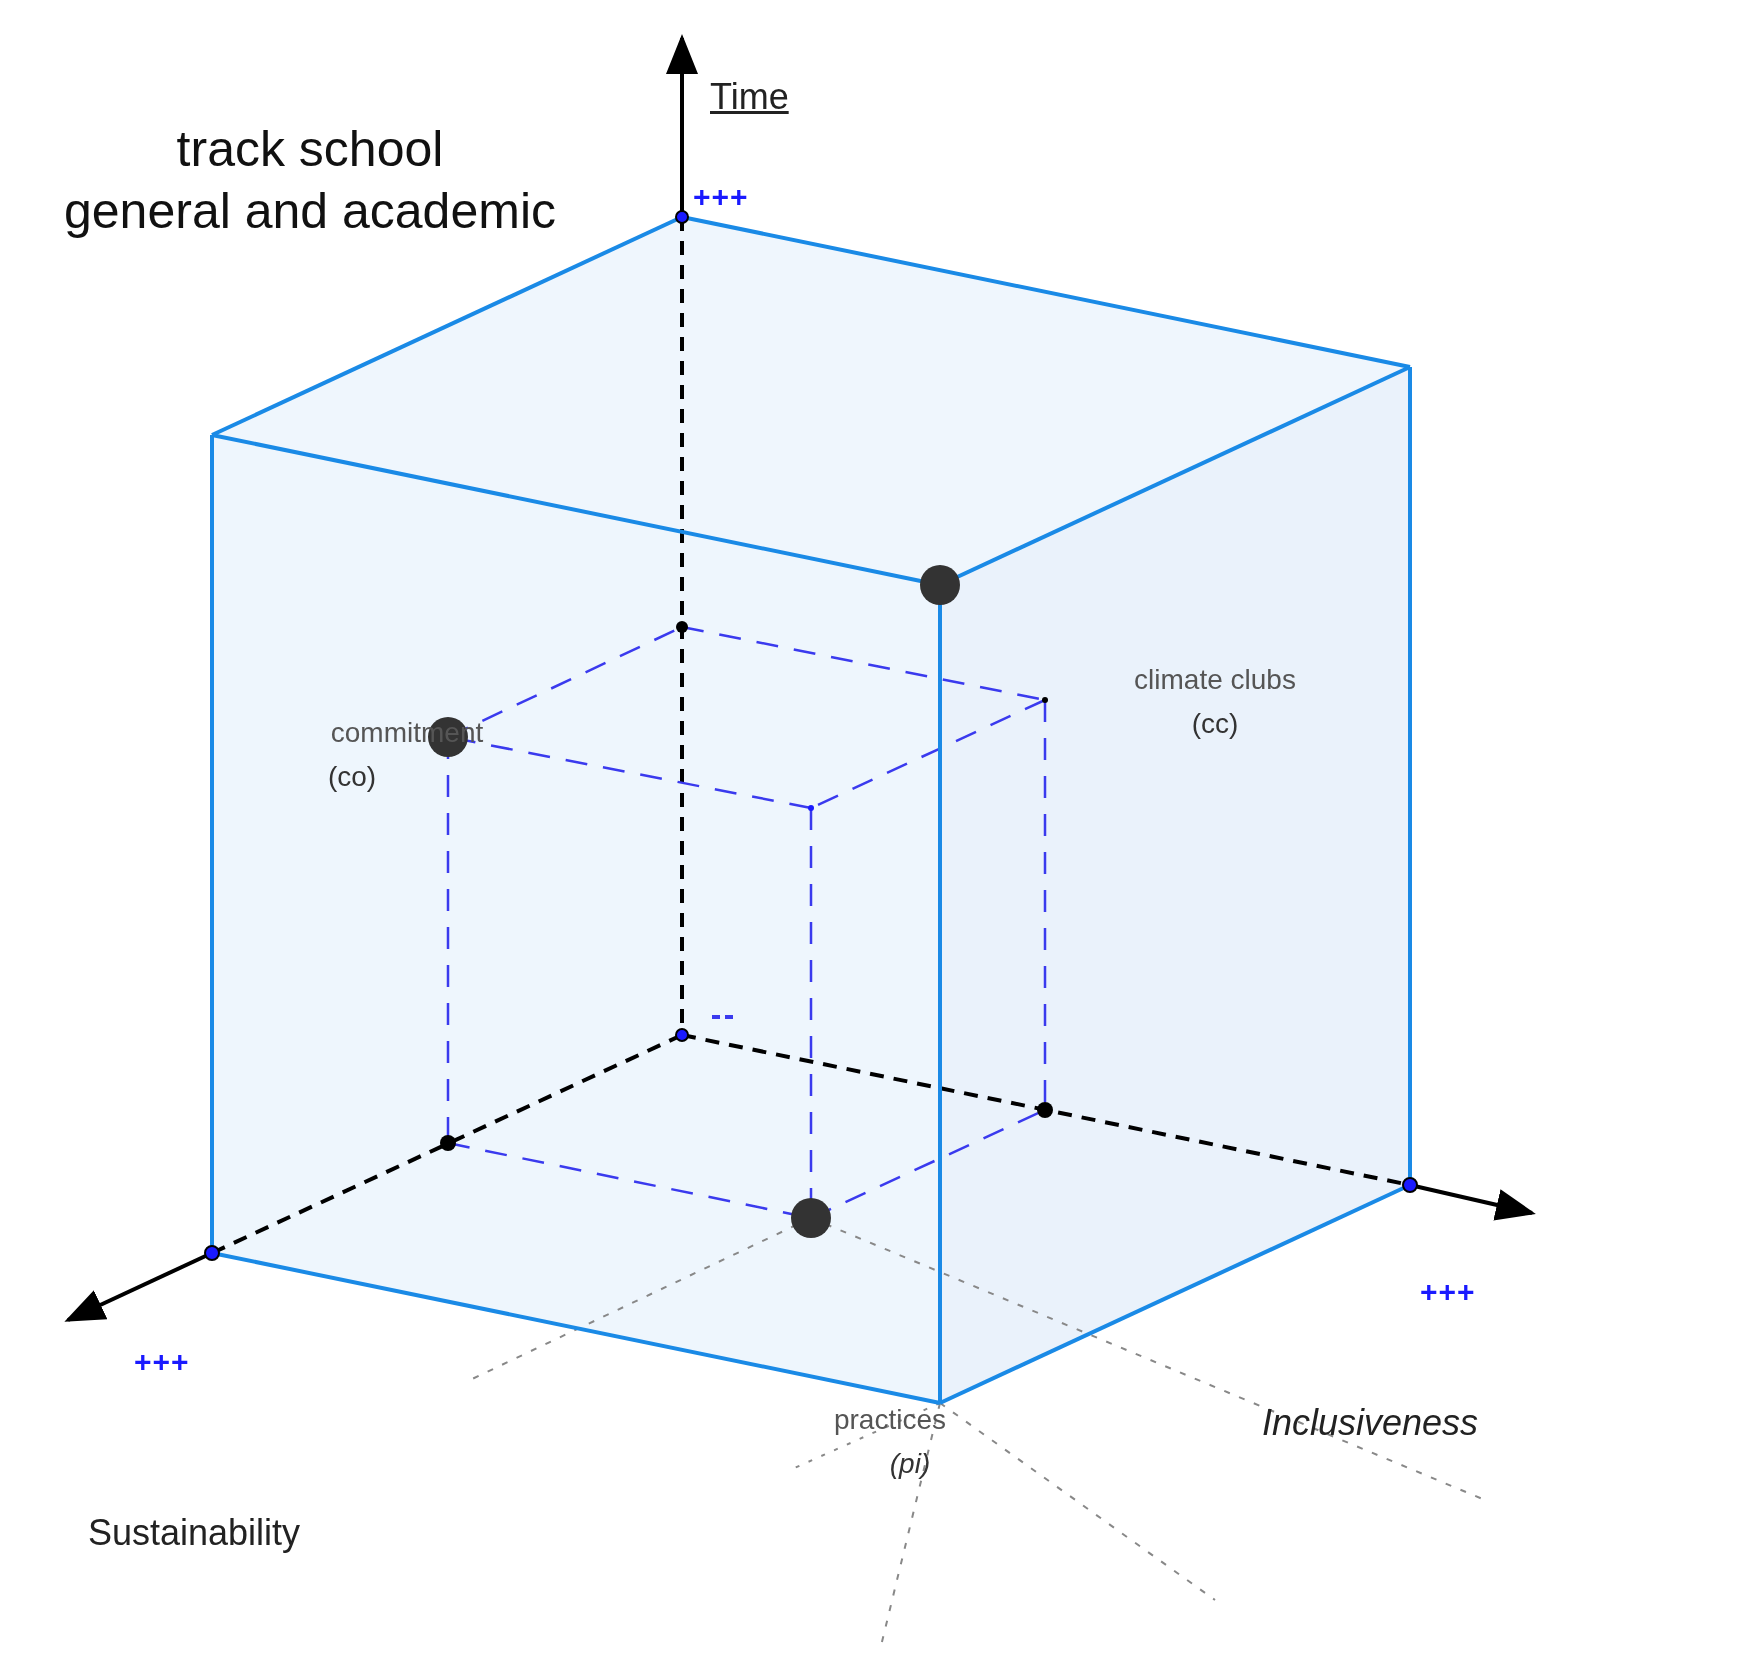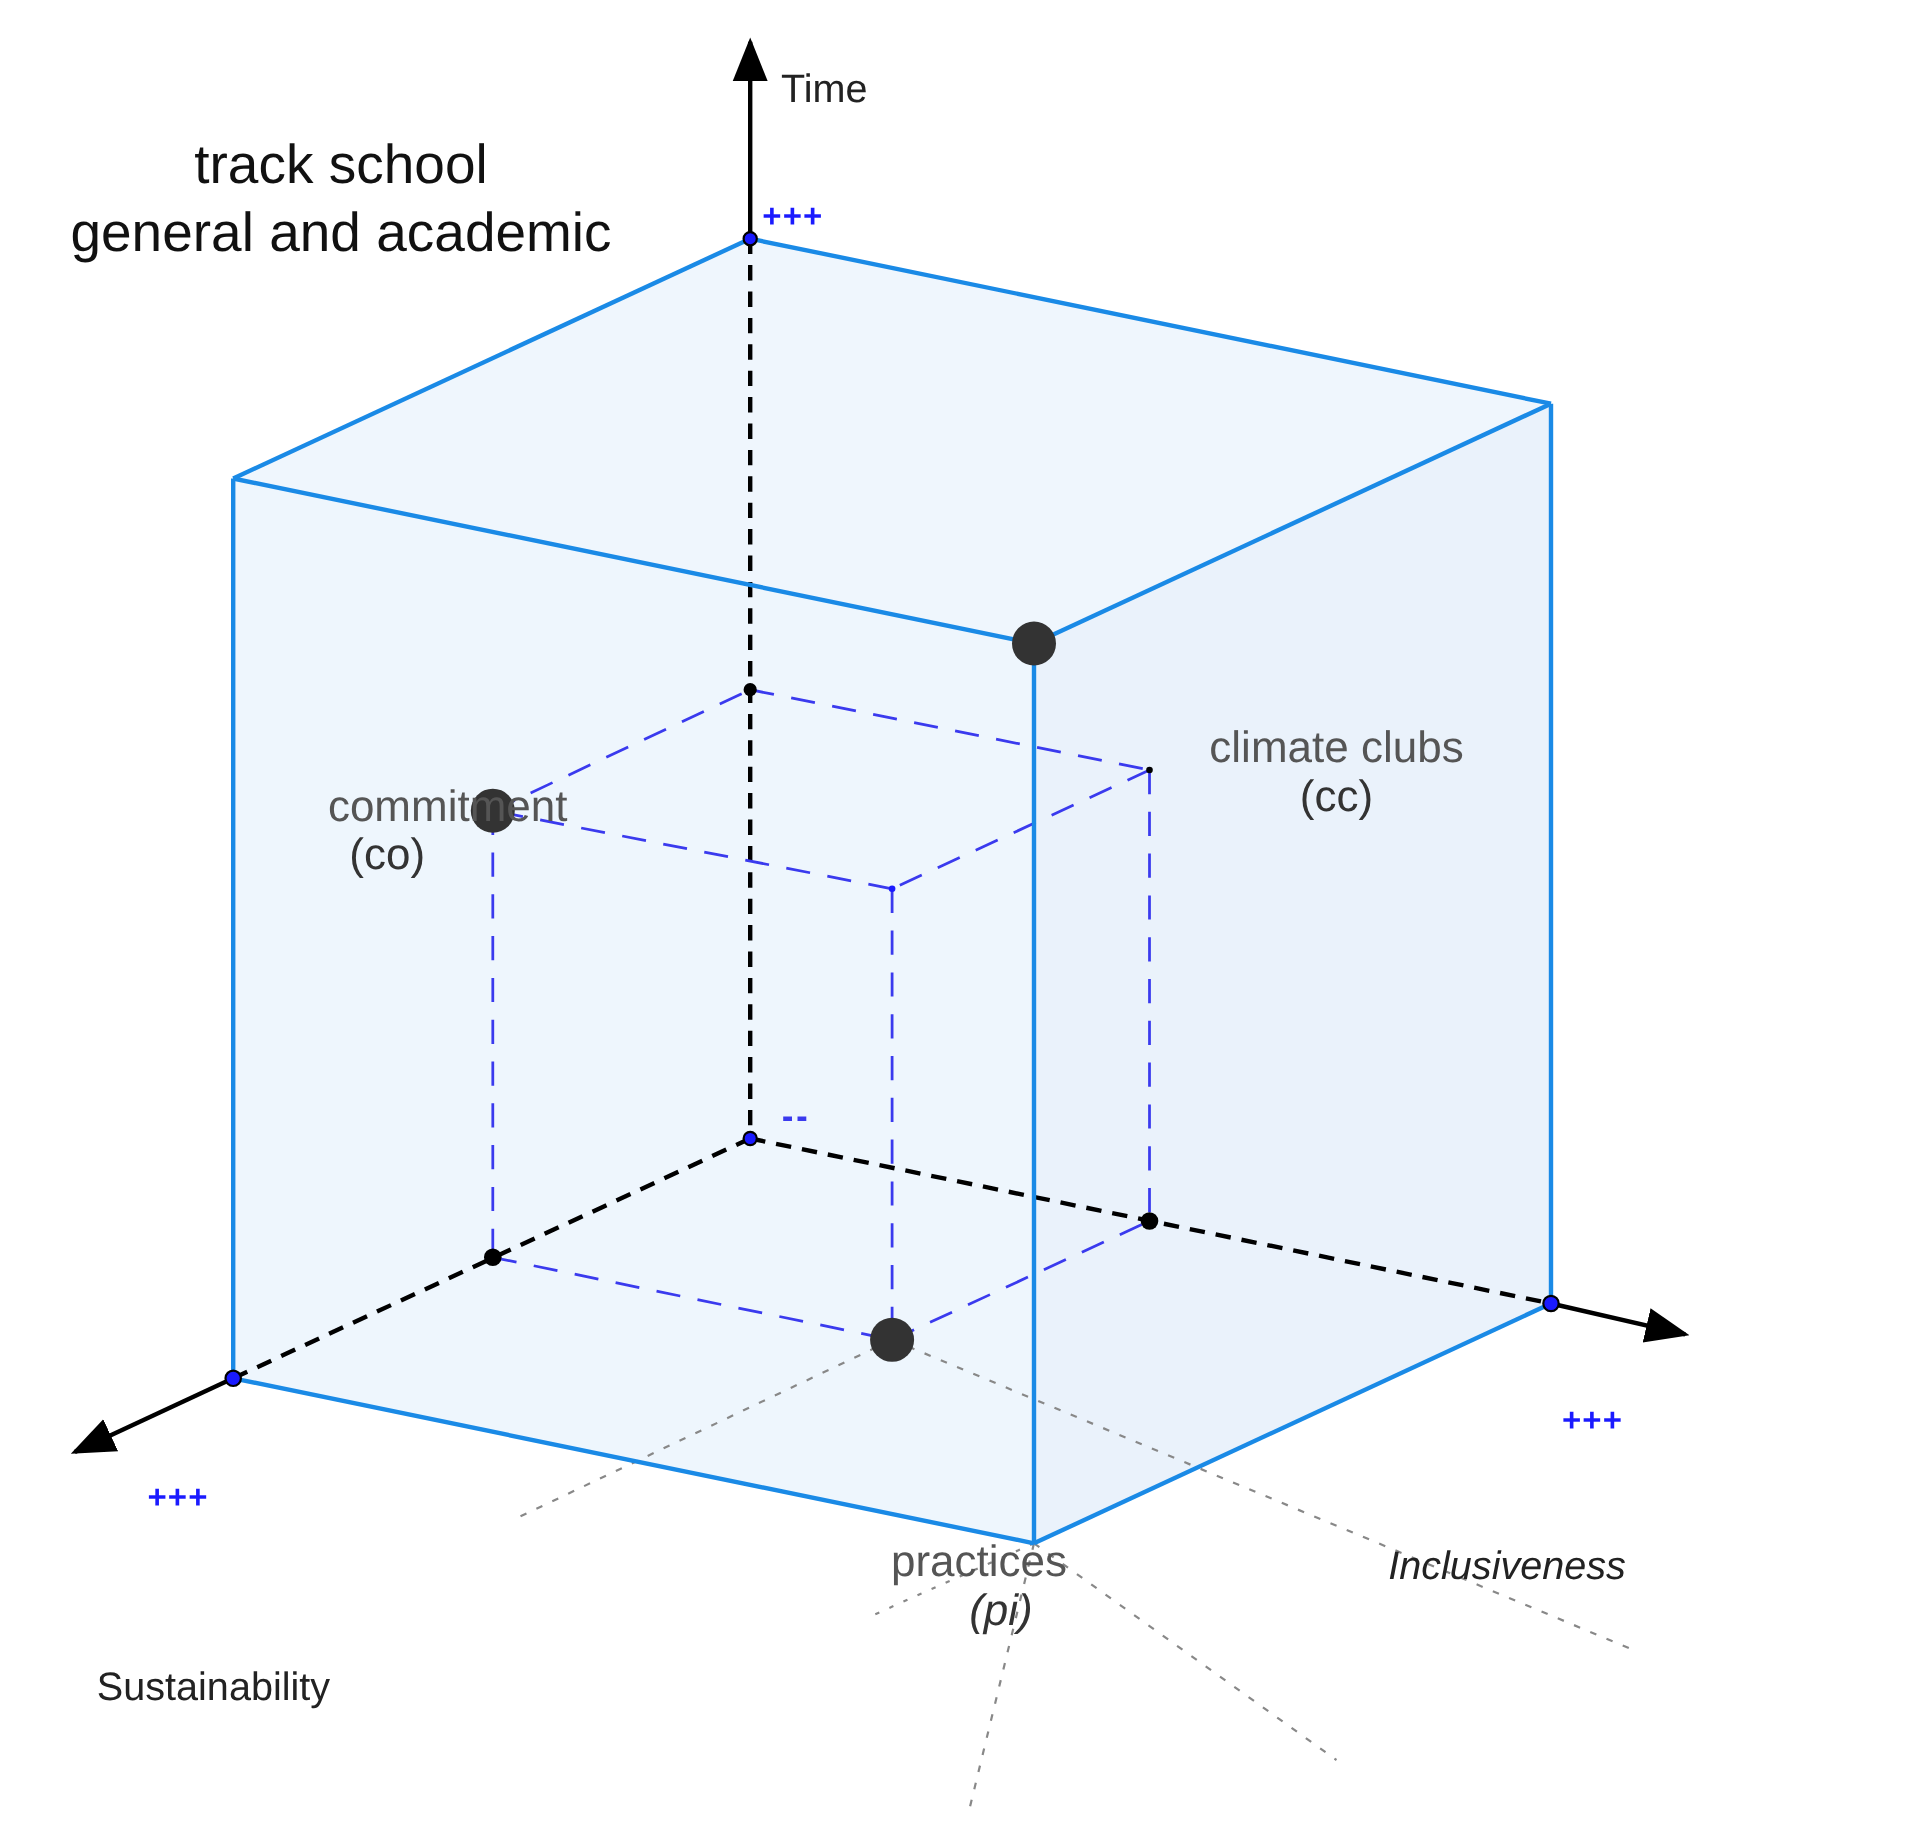--- a/index.html
+++ b/index.html
@@ -1,21 +1,21 @@
 <!DOCTYPE html>
 <html><head>
 <meta charset="utf-8">
 <style>
   html, body { margin: 0; padding: 0; background: #ffffff; }
   body { width: 1752px; height: 1665px; position: relative; overflow: hidden; font-family: "Liberation Sans", sans-serif; }
   svg { position: absolute; left: 0; top: 0; }
   .lbl { position: absolute; white-space: nowrap; font-family: "Liberation Sans", sans-serif; }
   .title { font-size: 50px; color: #111; text-align: center; line-height: 62px; left: 10px; top: 118px; width: 600px; }
   .axis { font-size: 36px; color: #222; }
-  .pt { font-size: 40px; color: #555; text-align: center; line-height: 44px; }
+  .pt { font-size: 28px; color: #555; text-align: center; line-height: 44px; }
   .pt .abbr { color: #333; }
   .plus { font-size: 30px; color: #1a1aff; font-weight: bold; letter-spacing: 1px; }
 </style>
 </head>
 <body>
 
 <svg width="1752" height="1665" viewBox="0 0 1752 1665">
   <defs>
     <marker id="arr" markerWidth="10" markerHeight="10" refX="9" refY="5" orient="auto" markerUnits="strokeWidth">
       <path d="M0,1 L10,5 L0,9 Z" fill="#000"></path>
@@ -91,21 +91,21 @@
     <circle cx="448" cy="737" r="20" fill="#333"></circle>
     <circle cx="811" cy="1218" r="20" fill="#333"></circle>
   </g>
 </svg>
 
 <div class="lbl title">
   <div>track school</div>
   <div>general and academic</div>
 </div>
 
-<div class="lbl axis" style="left:710px; top:60px;">Time</div>
+<div class="lbl axis" style="left:710px; top:76px;text-decoration:underline;">Time</div>
 <div class="lbl axis" style="left:88px; top:1512px;">Sustainability</div>
 <div class="lbl axis" style="left:1262px; top:1402px;font-style:italic;">Inclusiveness</div>
 
 <div class="lbl plus" style="left:693px; top:180px;">+++</div>
 <div class="lbl plus" style="left:134px; top:1345px;">+++</div>
 <div class="lbl plus" style="left:1420px; top:1275px;">+++</div>
 
 <div class="lbl pt" style="left:1100px; top:658px; width:280px; transform:translateX(-25px);">
   <div>climate clubs</div>
   <div class="abbr">(cc)</div>

